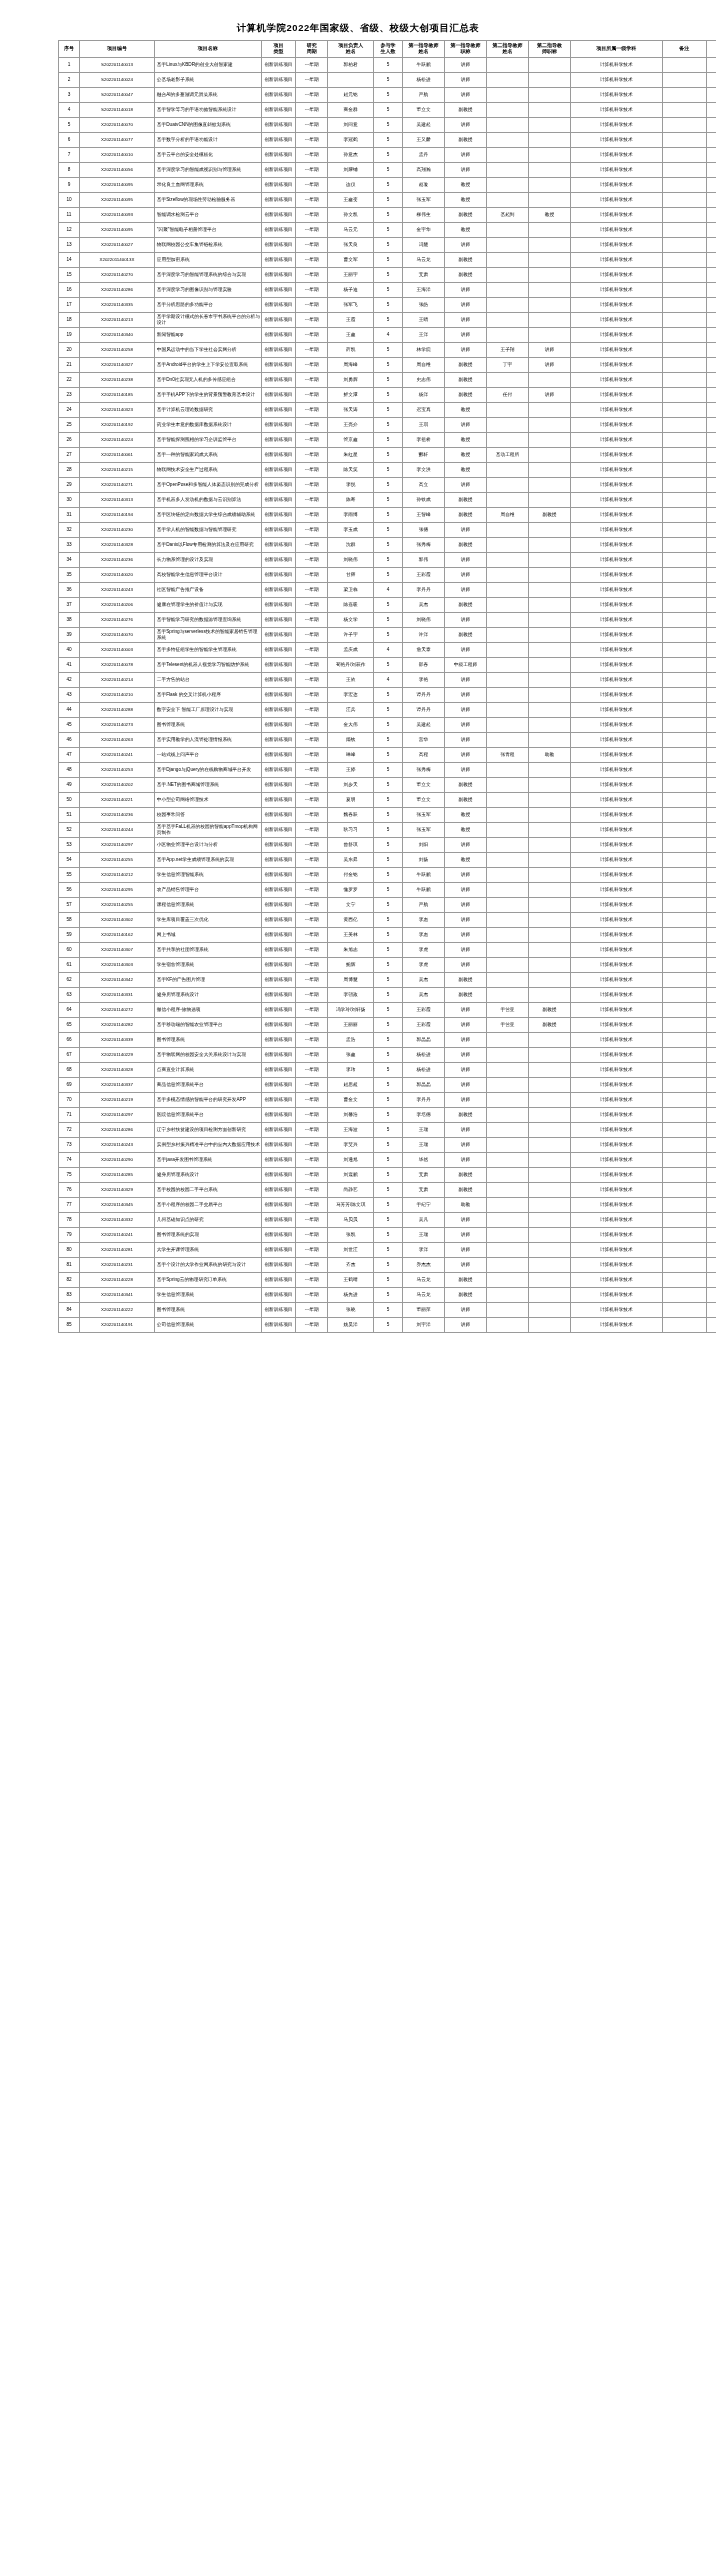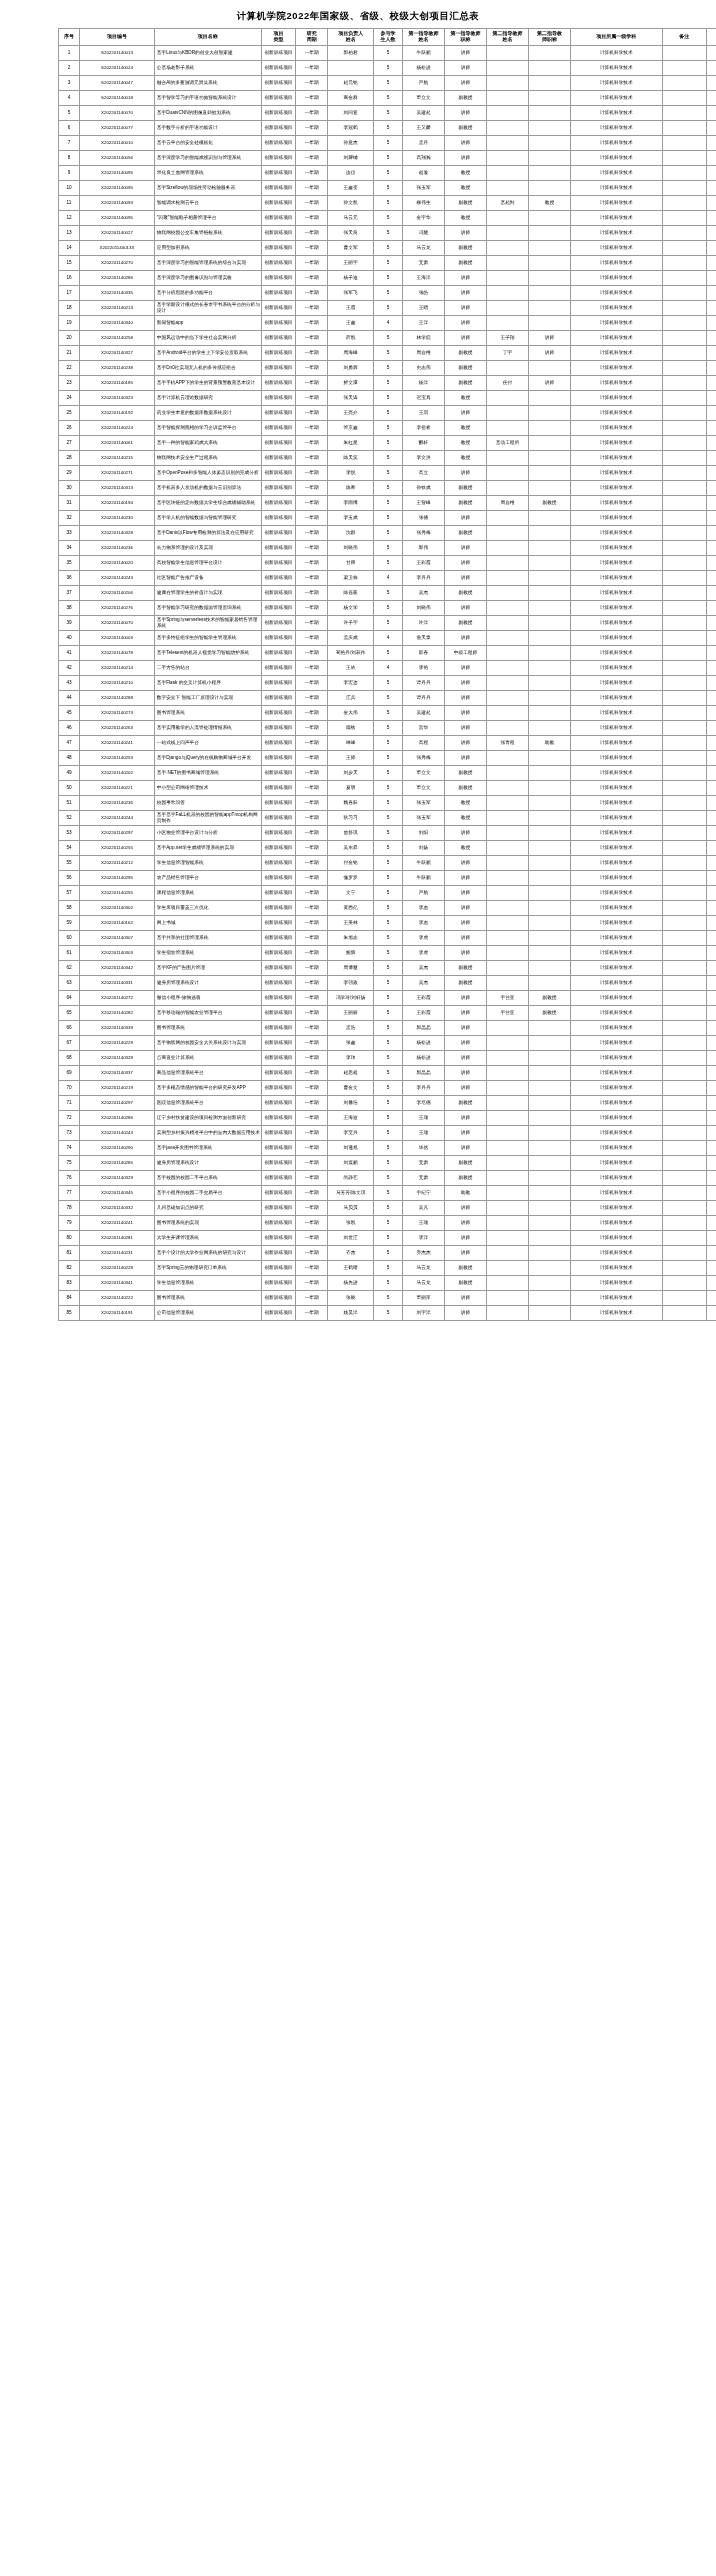--- a/index.html
+++ b/index.html
@@ -1,17 +1,17 @@
 <!DOCTYPE html>
 <html style="font-size:10px"><head>
 <meta charset="utf-8">
 <style>
   html,body{margin:0;padding:0;background:#ffffff;}
   body{font-family:"Liberation Sans","DejaVu Sans",sans-serif;color:#000;}
-  #page{width:600px;margin:4px auto;position:relative;}
+  #page{width:600px;margin:16px auto;position:relative;}
   .title{text-align:center;font-size:9.4px;font-weight:bold;padding:6.3px 0 5px 0;letter-spacing:0.6px;}
   table{border-collapse:collapse;width:691px;margin:0 auto;table-layout:fixed;}
   th,td{border:0.6px solid #9a9a9a;font-size:4.7px;text-align:center;vertical-align:middle;padding:0.6px 0.6px;line-height:1.15;word-break:break-all;}
   thead th{background:#ffffff;font-weight:bold;font-size:5px;padding:1.9px 0.6px;}
   tbody tr{height:15px;}
   td.idx{width:13.8px;}
   td.code{width:49px;font-size:4.4px;}
   td.pname{width:70px;text-align:left;padding-left:1.9px;}
   td.ptype{width:22.5px;}
   td.per{width:21px;}

